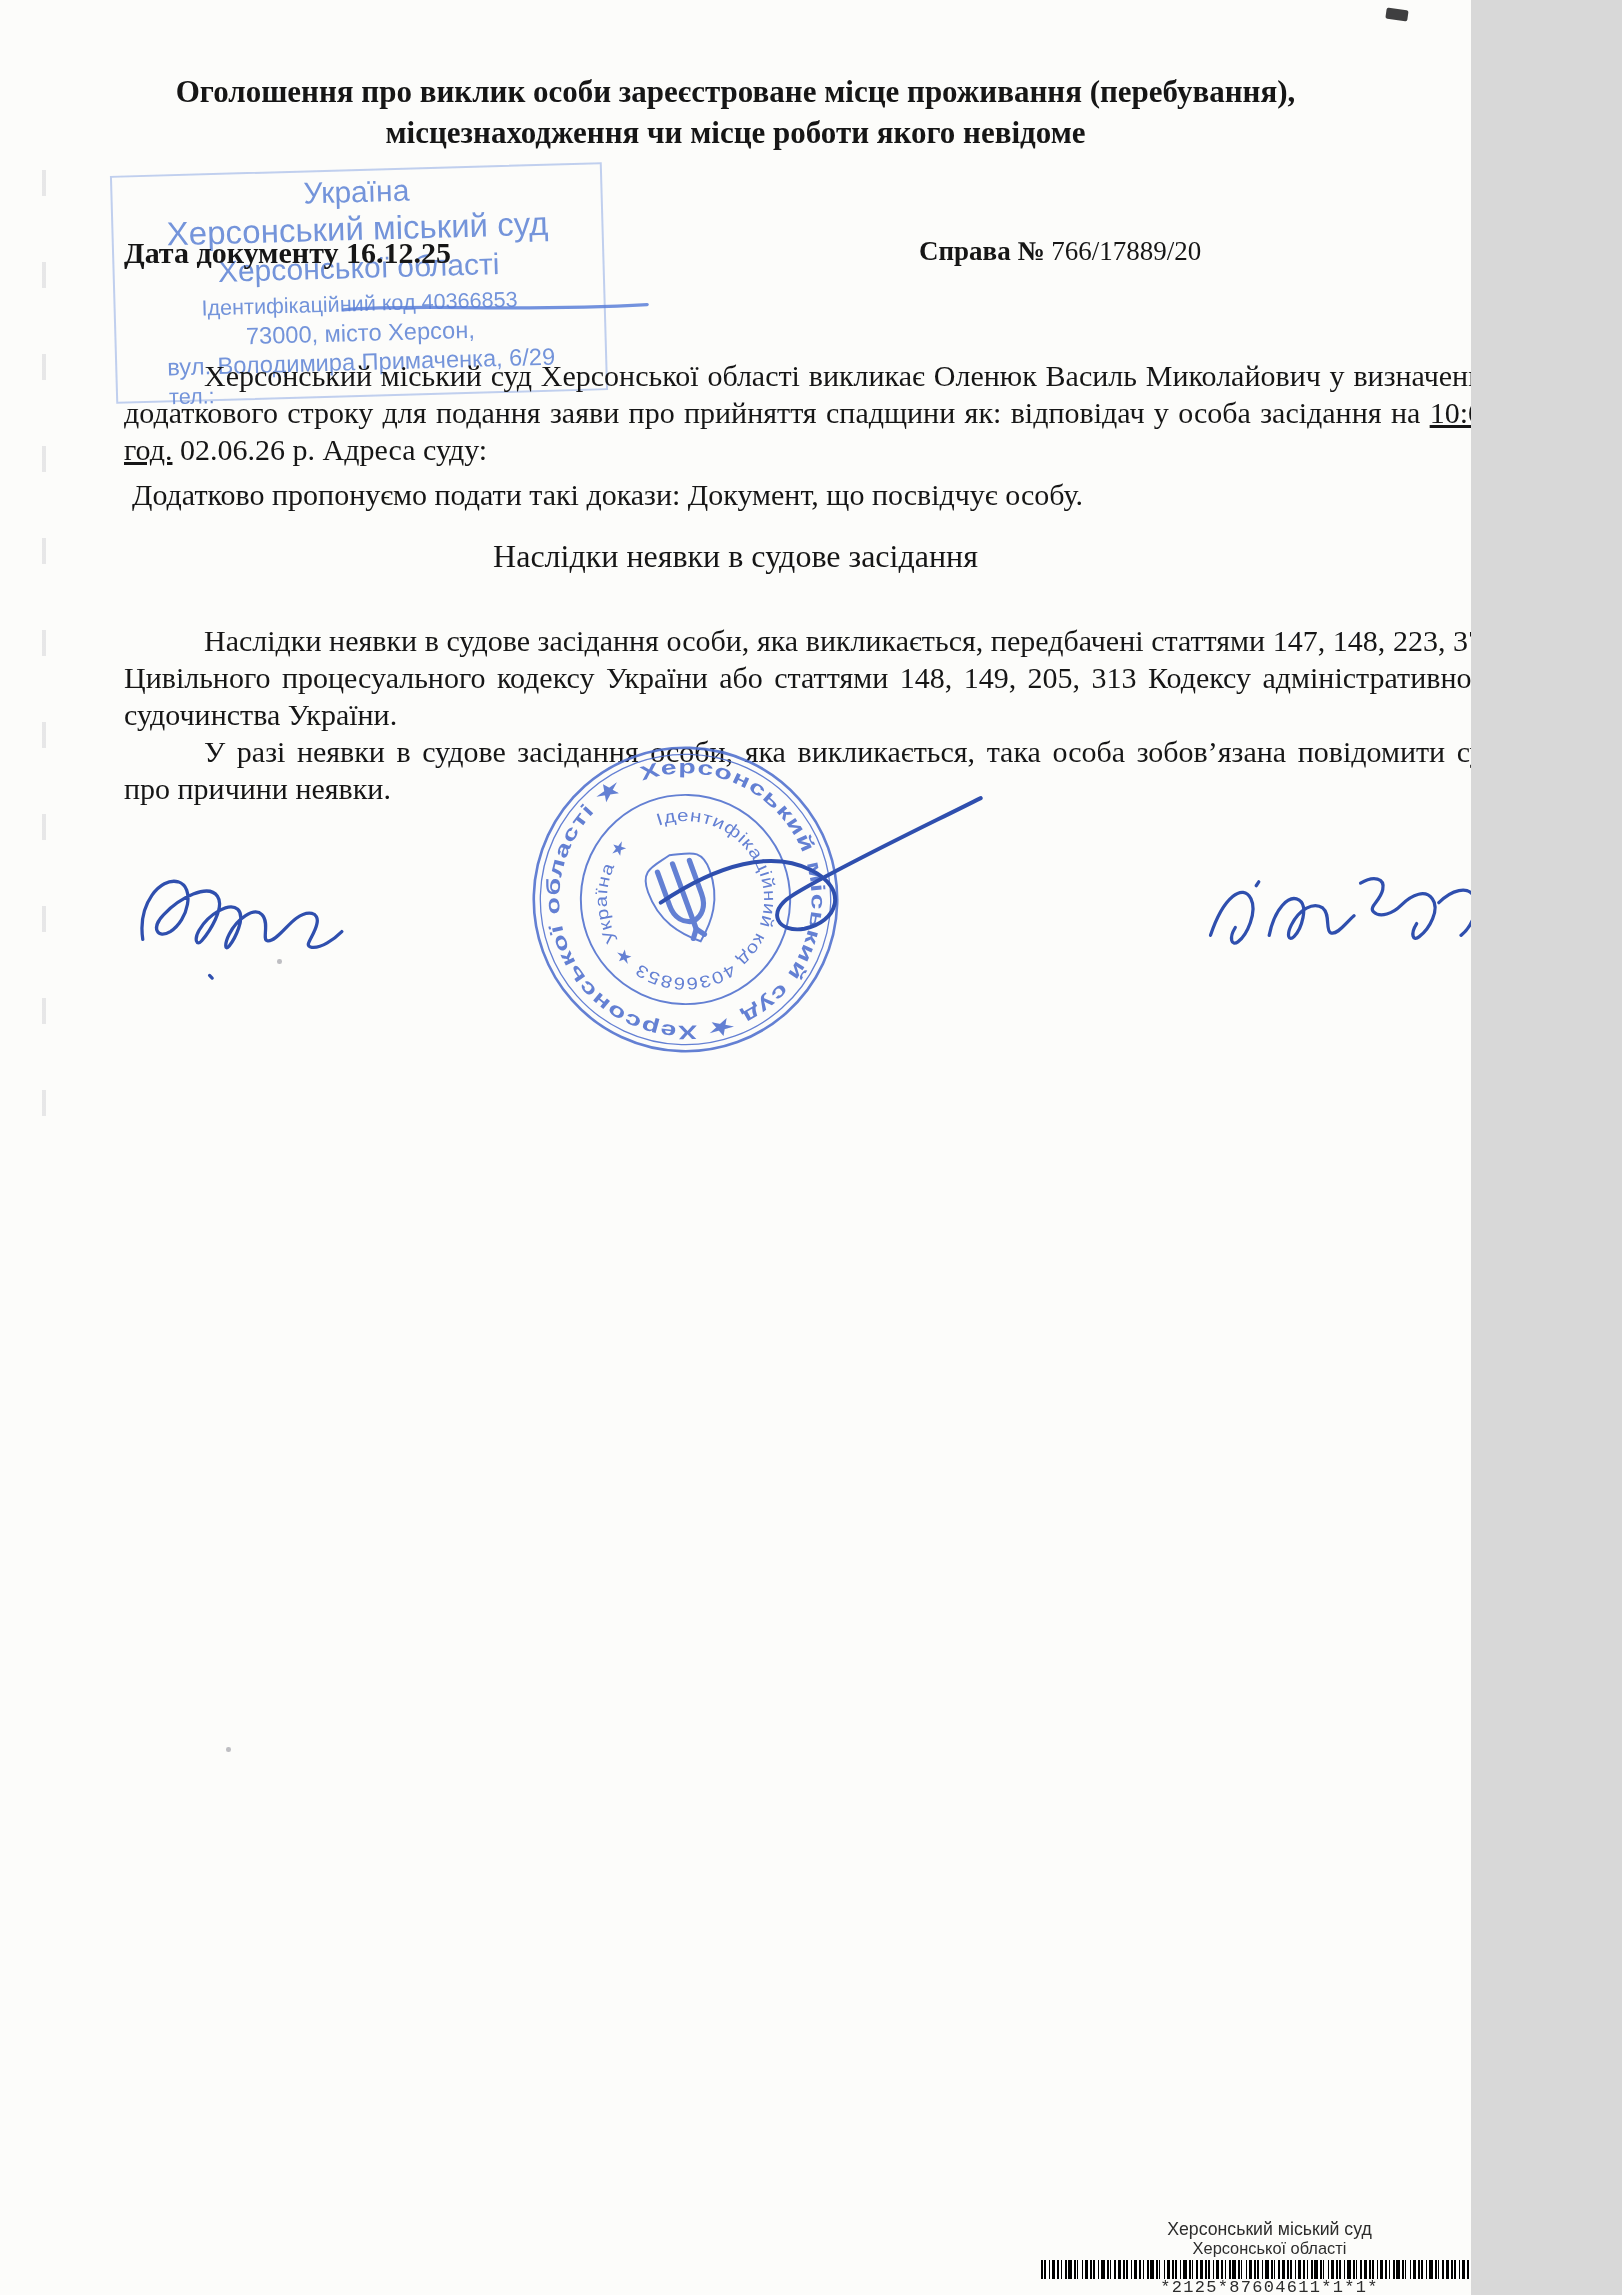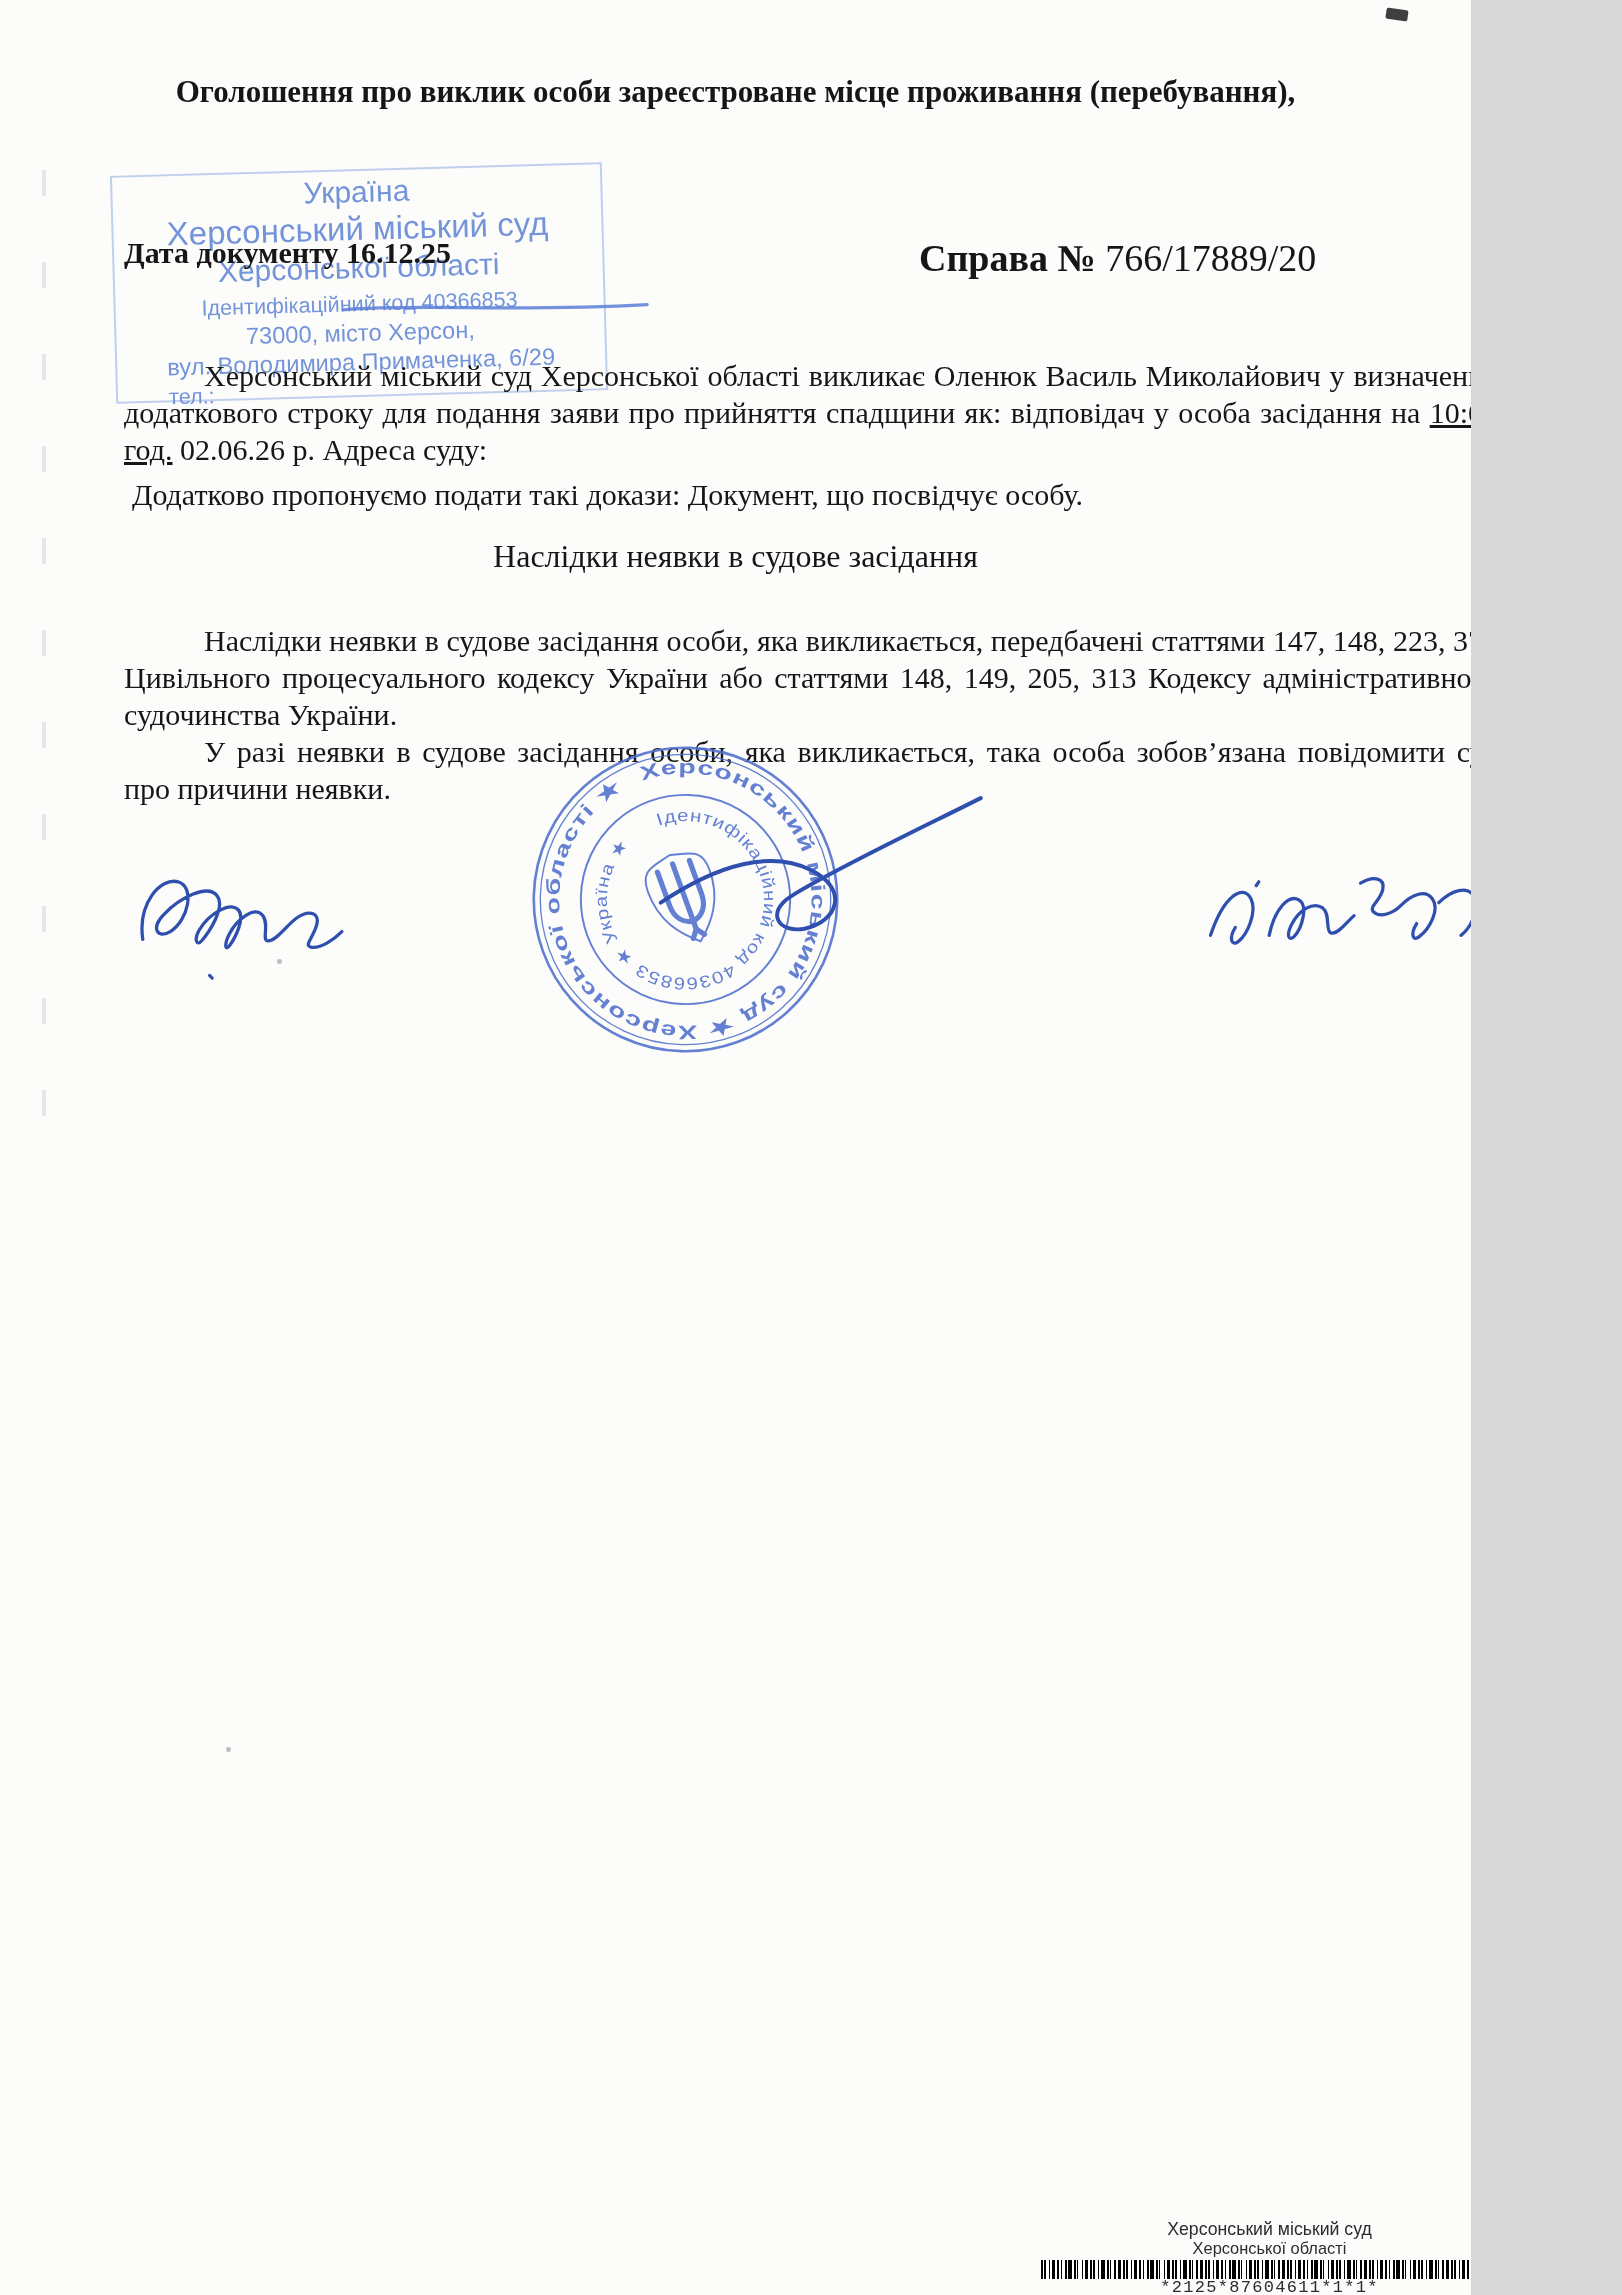--- a/index.html
+++ b/index.html
@@ -18,21 +18,21 @@
   .stamp .l1{font-size:30px;margin-top:3.9px;}
   .stamp .l2{font-size:33px;margin-top:1.3px;}
   .stamp .l3{font-size:30px;margin-top:2.6px;}
   .stamp .l4{font-size:21.6px;margin-top:6.5px;}
   .stamp .l5{font-size:23.6px;margin-top:2.6px;}
   .stamp .l6{font-size:23.6px;margin-top:2.6px;}
   .stamp .l7{font-size:21.6px;margin-top:2.6px;text-align:left;padding-left:51px;}
 
   
   .meta-date{position:absolute;left:124px;top:236px;font-size:30px;font-weight:bold;z-index:3;text-align:center;}
-  .meta-case{position:absolute;left:919px;top:236px;font-size:38px;z-index:3;}
+  .meta-case{position:absolute;left:919px;top:236px;font-size:27px;z-index:3;}
   .meta-case .lbl{font-weight:bold;}
 
   
   .block{position:absolute;left:124px;width:1374px;font-size:30px;line-height:37px;
          text-align:justify;z-index:2;}
   .block1{top:357px;}
   .block2{top:622px;}
   .indent{text-indent:80px;margin:0;}
   .noindent{text-indent:0;margin:8px;}
   .u{text-decoration:underline;}
@@ -67,20 +67,21 @@
 <div class="page">
 
   <div class="speck-tr"></div>
   <div class="edge-marks"></div>
   <div class="dot" style="left:277px;top:959px;"></div>
   <div class="dot" style="left:226px;top:1747px;"></div>
   <div class="dot" style="left:1580px;top:1852px;"></div>
 
   <div class="doc-title">
     <div>Оголошення про виклик особи зареєстроване місце проживання (перебування),</div>
+    <div>місцезнаходження чи місце роботи якого невідоме</div>
   </div>
 
   <div class="stamp">
     <div class="l1">Україна</div>
     <div class="l2">Херсонський міський суд</div>
     <div class="l3">Херсонської області</div>
     <div class="l4">Ідентифікаційний код 40366853</div>
     <div class="l5">73000, місто Херсон,</div>
     <div class="l6">вул. Володимира Примаченка,  6/29</div>
     <div class="l7">тел.:</div>

